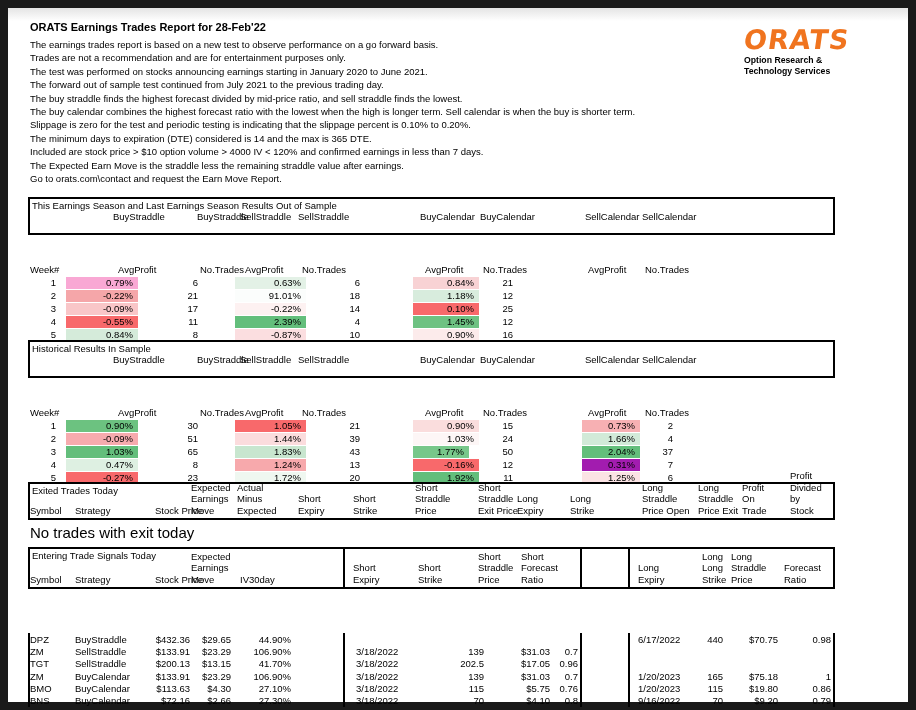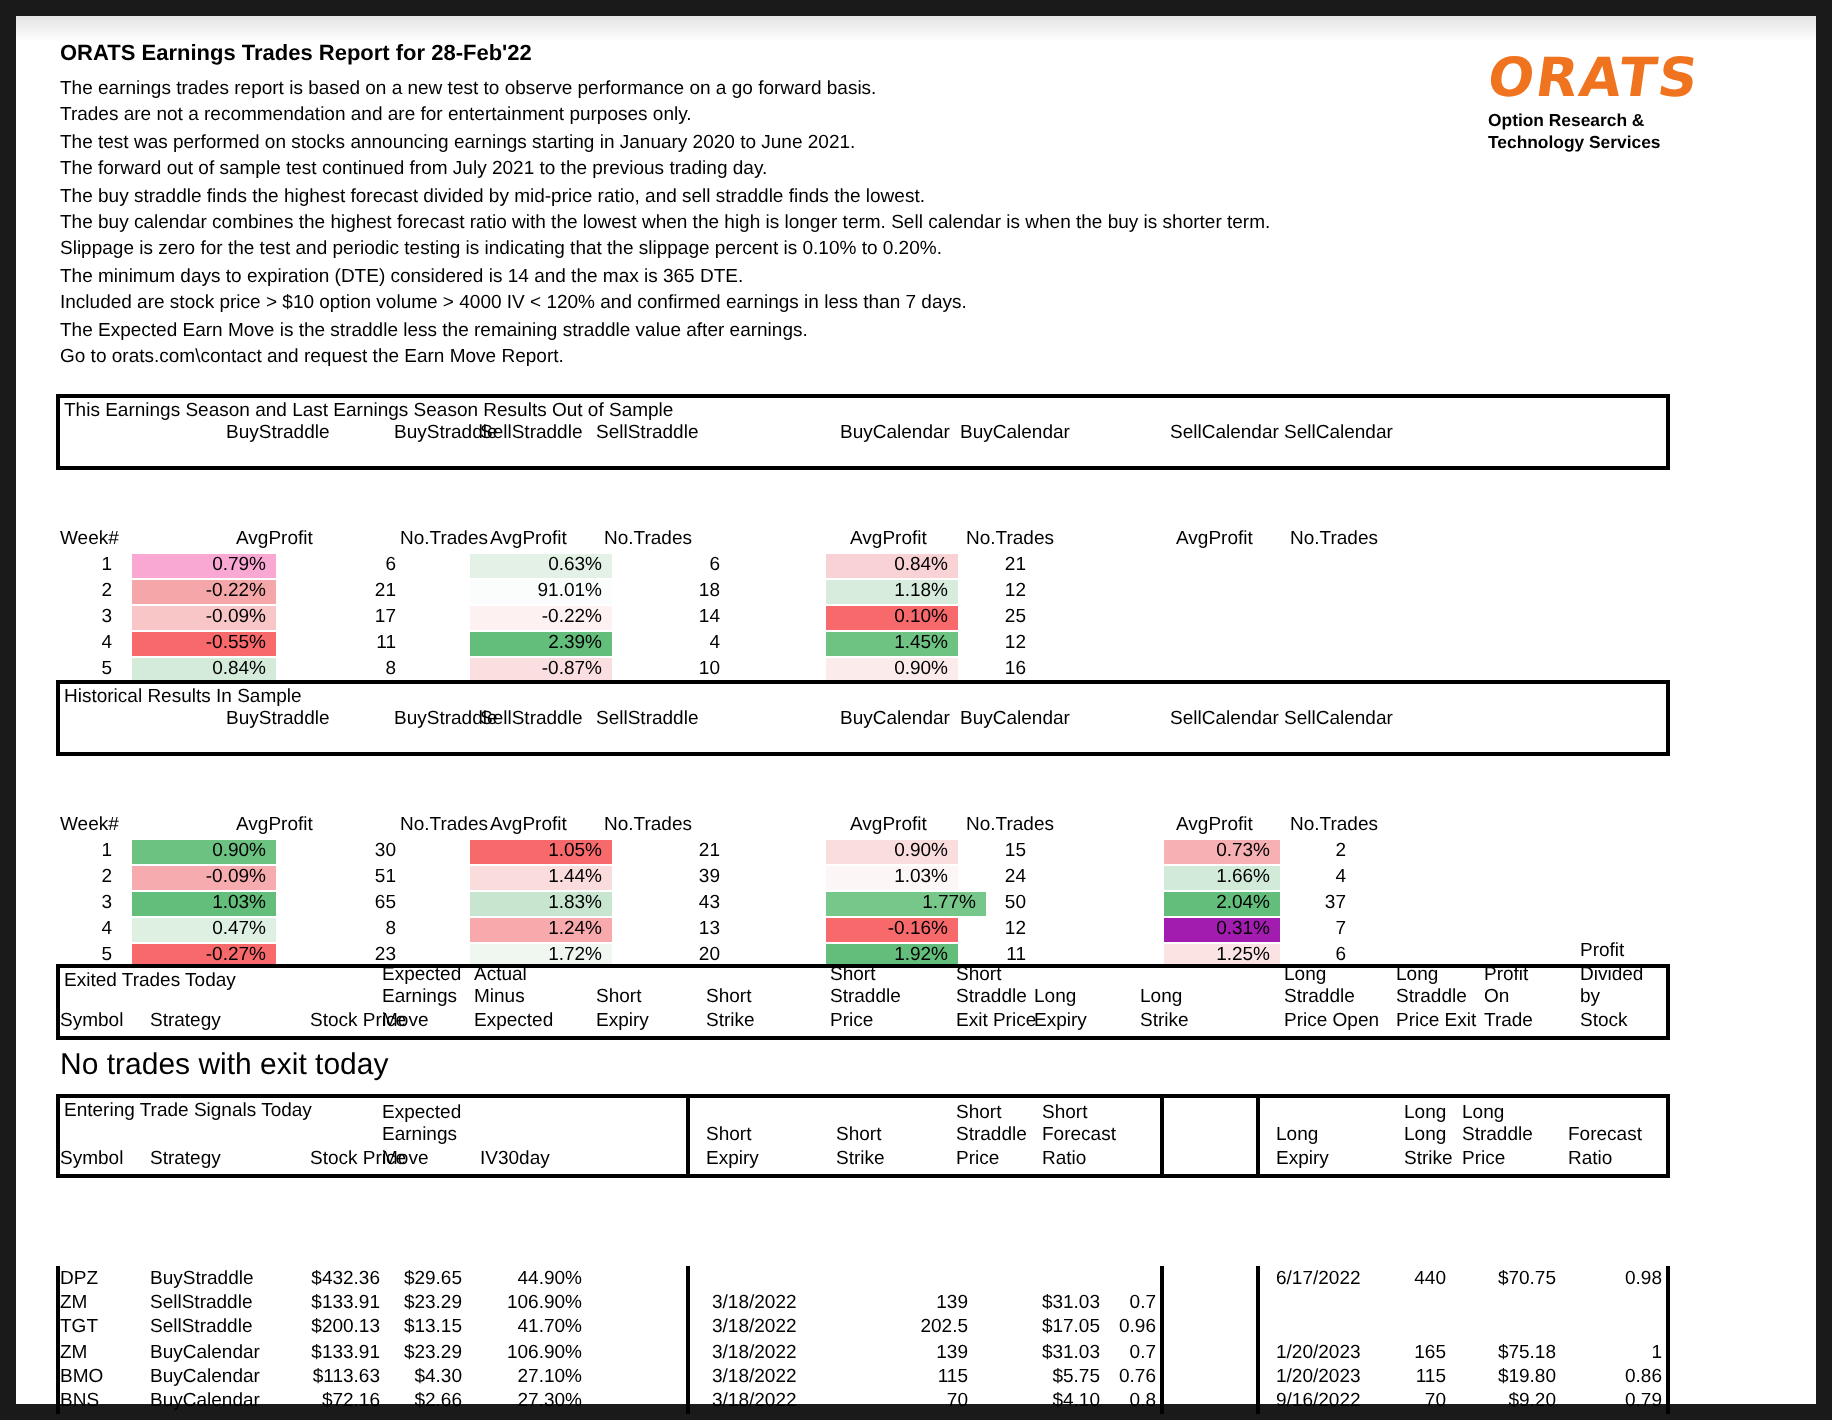--- a/index.html
+++ b/index.html
@@ -219,21 +219,21 @@
           <div class="cell r" style="left: 433px; width: 52px;">24</div>
           <div class="cell r p pv" style="left: 554px; width: 58px; background: rgb(210, 234, 216);">1.66%</div>
           <div class="cell r" style="left: 593px; width: 52px;">4</div>
         </div>
         <div class="season-row" style="position: absolute; left: 0px; top: 66.2px; width: 100%; height: 13.1px;">
           <div class="cell r" style="left: 0px; width: 28px;">3</div>
           <div class="cell r p pv" style="left: 38px; width: 72px; background: rgb(99, 190, 123);">1.03%</div>
           <div class="cell r" style="left: 118px; width: 52px;">65</div>
           <div class="cell r p pv" style="left: 207px; width: 71px; background: rgb(200, 230, 207);">1.83%</div>
           <div class="cell r" style="left: 280px; width: 52px;">43</div>
-          <div class="cell r p pv" style="left: 385px; width: 80px; background: rgb(119, 199, 138); padding-left: 14px;">1.77%</div>
+          <div class="cell r p pv" style="left: 385px; width: 56px; background: rgb(119, 199, 138); padding-left: 14px;">1.77%</div>
           <div class="cell r" style="left: 433px; width: 52px;">50</div>
           <div class="cell r p pv" style="left: 554px; width: 58px; background: rgb(99, 190, 123);">2.04%</div>
           <div class="cell r" style="left: 593px; width: 52px;">37</div>
         </div>
         <div class="season-row" style="position: absolute; left: 0px; top: 79.3px; width: 100%; height: 13.1px;">
           <div class="cell r" style="left: 0px; width: 28px;">4</div>
           <div class="cell r p pv" style="left: 38px; width: 72px; background: rgb(222, 240, 226);">0.47%</div>
           <div class="cell r" style="left: 118px; width: 52px;">8</div>
           <div class="cell r p pv" style="left: 207px; width: 71px; background: rgb(247, 169, 172); text-align: right;">1.24%</div>
           <div class="cell r" style="left: 280px; width: 52px;">13</div>

